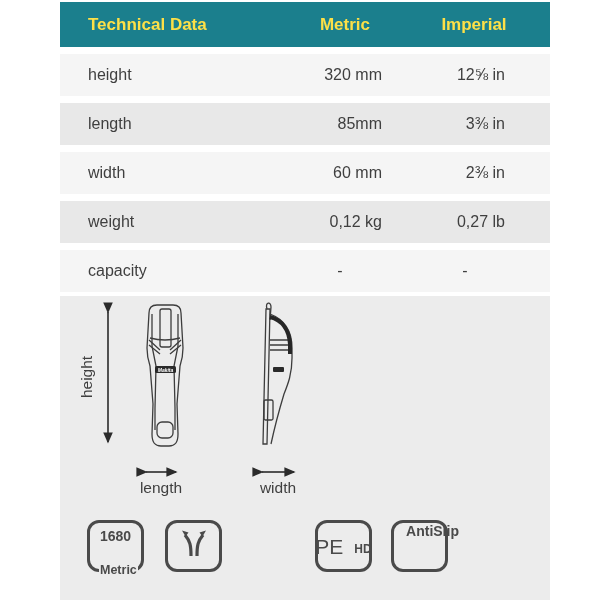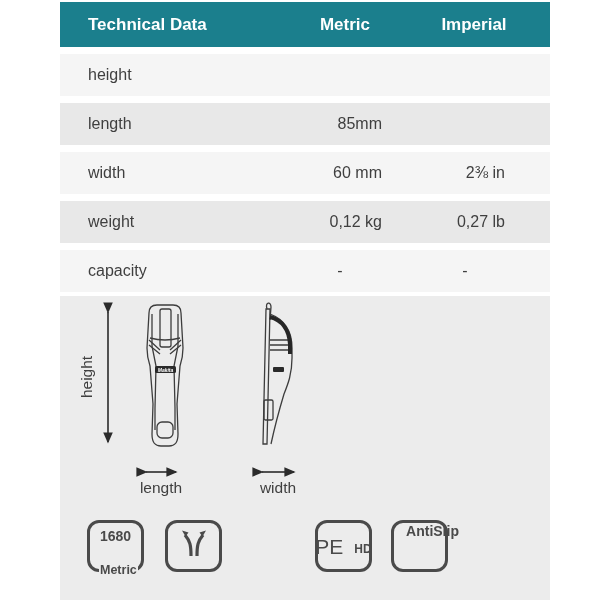--- a/index.html
+++ b/index.html
@@ -1,20 +1,20 @@
 <!DOCTYPE html>
 <html><head>
 <meta charset="utf-8">
 <style>
   html,body{margin:0;padding:0;background:#fff;}
   .page{position:relative;width:600px;height:600px;background:#ffffff;overflow:hidden;
         font-family:"Liberation Sans","DejaVu Sans",sans-serif;}
   
   .tbl{position:absolute;left:60px;top:2px;width:490px;}
-  .thead{display:flex;align-items:center;height:45px;background:#1b7f8d;color:#ffffff;
+  .thead{display:flex;align-items:center;height:45px;background:#1b7f8d;color:#fde047;
          font-weight:bold;font-size:17px;}
   .trow{display:flex;align-items:center;height:42px;margin-top:7px;font-size:16px;color:#3f3f3f;}
   .trow.light{background:#f5f5f5;}
   .trow.dark{background:#e8e8e8;}
   .c1{width:220px;padding-left:28px;box-sizing:border-box;text-align:left;}
   .c2{width:130px;padding-right:28px;box-sizing:border-box;text-align:right;}
   .c3{width:140px;padding-right:45px;box-sizing:border-box;text-align:right;}
   .thead .c2{text-align:center;padding-right:0;}
   .thead .c3{text-align:center;padding-right:12px;}
   .trow.centervals .c2{text-align:center;padding-right:10px;}
@@ -43,25 +43,28 @@
 
   <div class="tbl">
     <div class="thead">
       <div class="c1">Technical Data</div>
       <div class="c2">Metric</div>
       <div class="c3">Imperial</div>
     </div>
 
     <div class="trow light">
       <div class="c1">height</div>
+      <div class="c2">320 mm</div>
+      <div class="c3">12⅝ in</div>
     </div>
 
     <div class="trow dark">
       <div class="c1">length</div>
       <div class="c2">85mm</div>
+      <div class="c3">3⅜ in</div>
     </div>
 
     <div class="trow light">
       <div class="c1">width</div>
       <div class="c2">60 mm</div>
       <div class="c3">2⅜ in</div>
     </div>
 
     <div class="trow dark">
       <div class="c1">weight</div>

